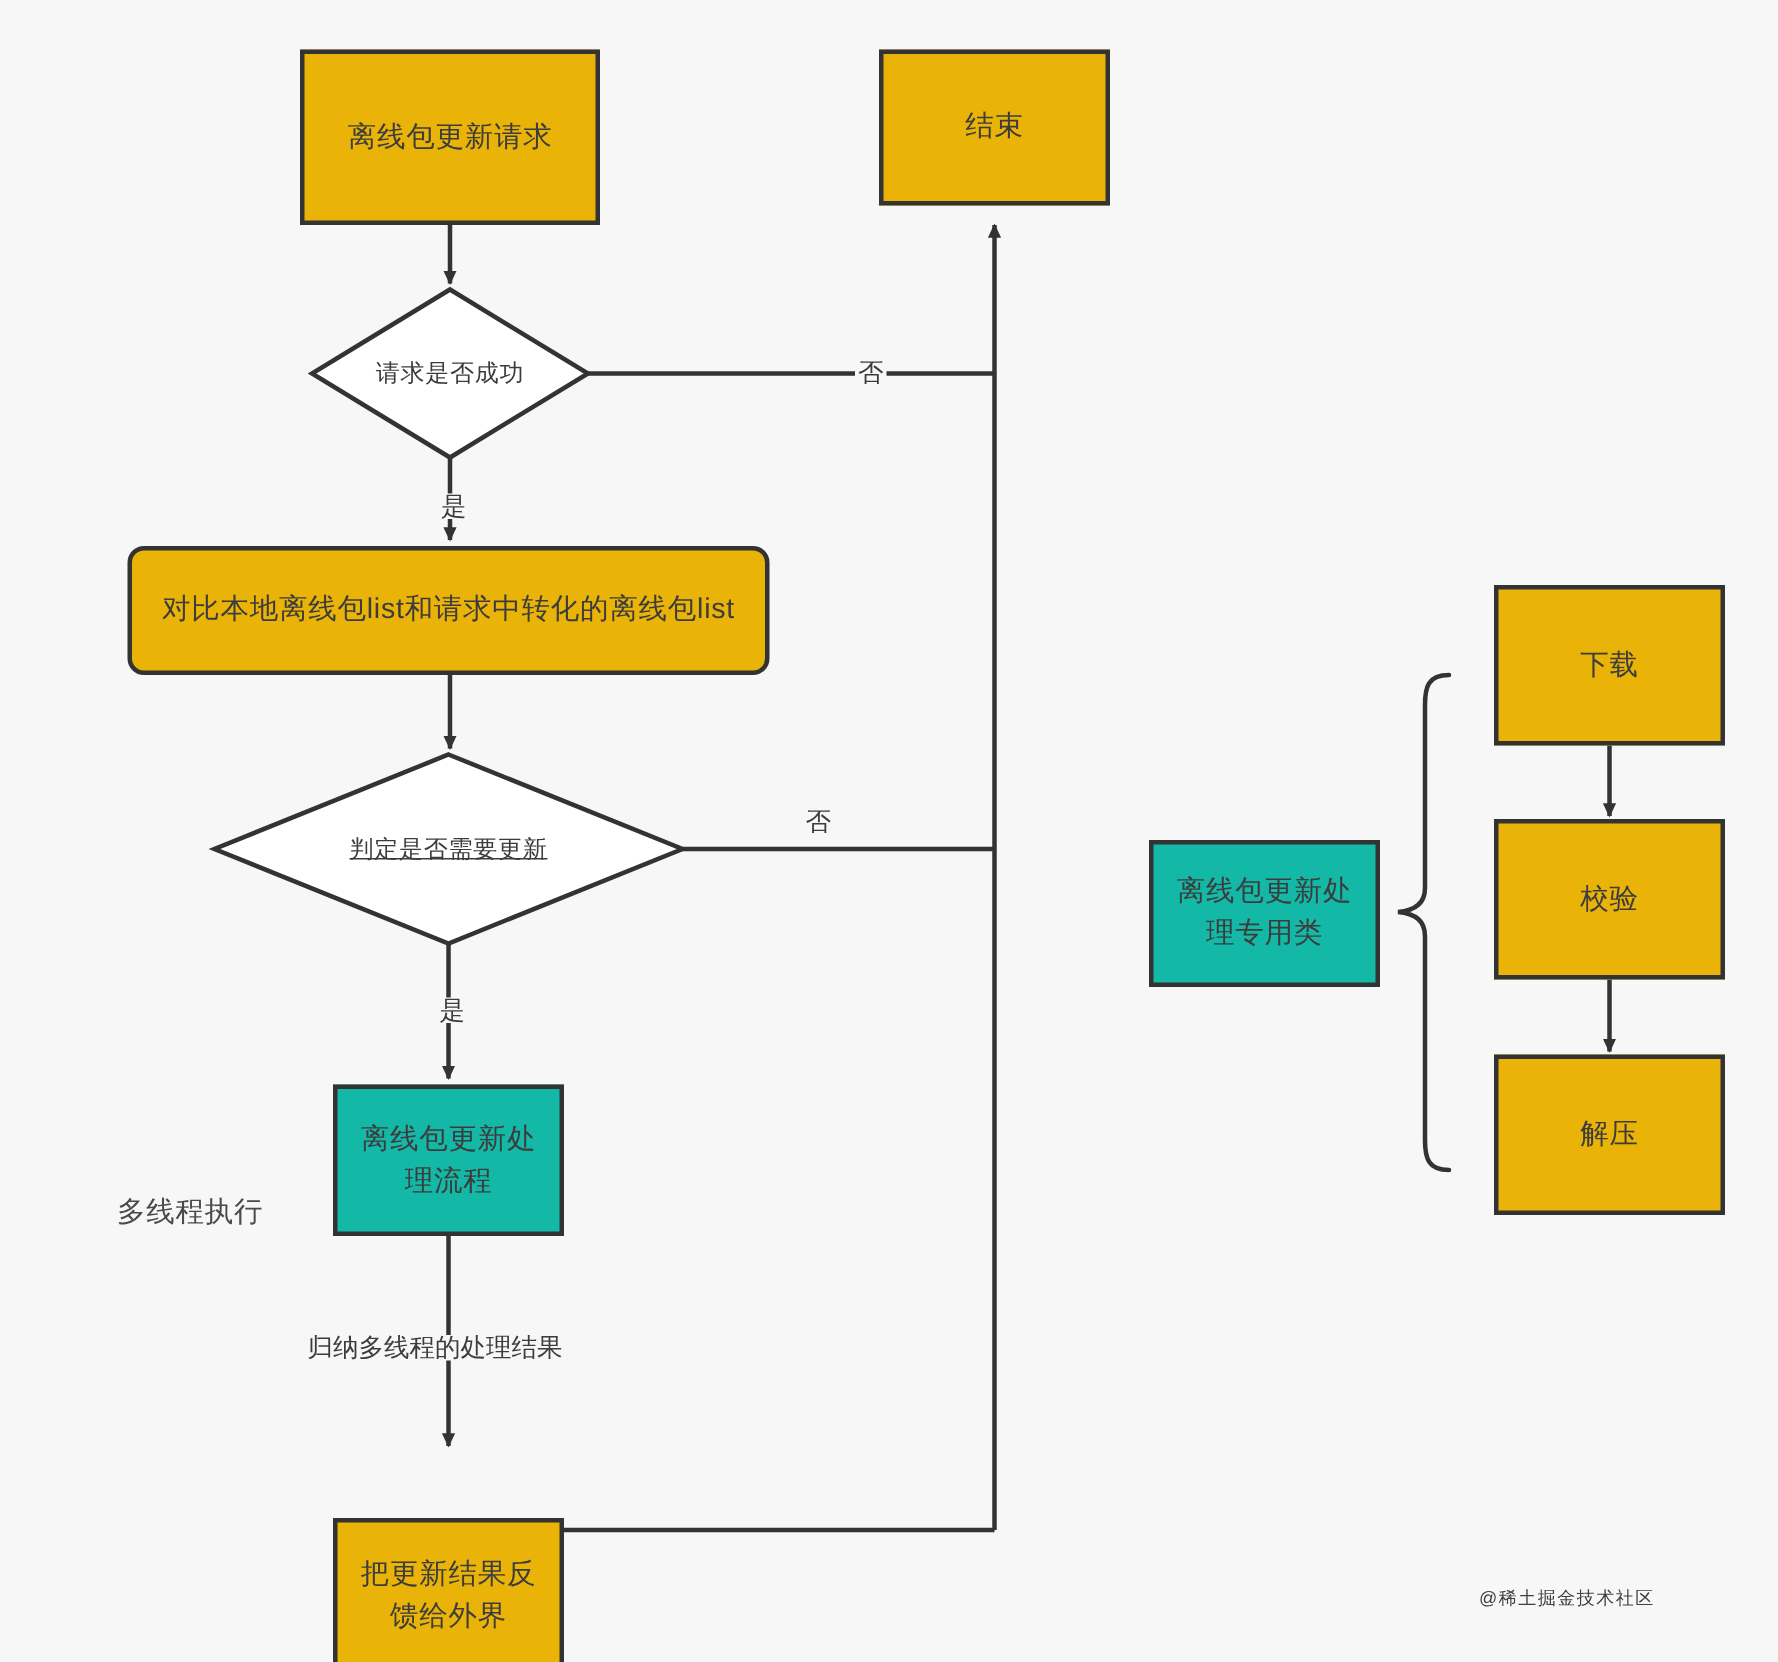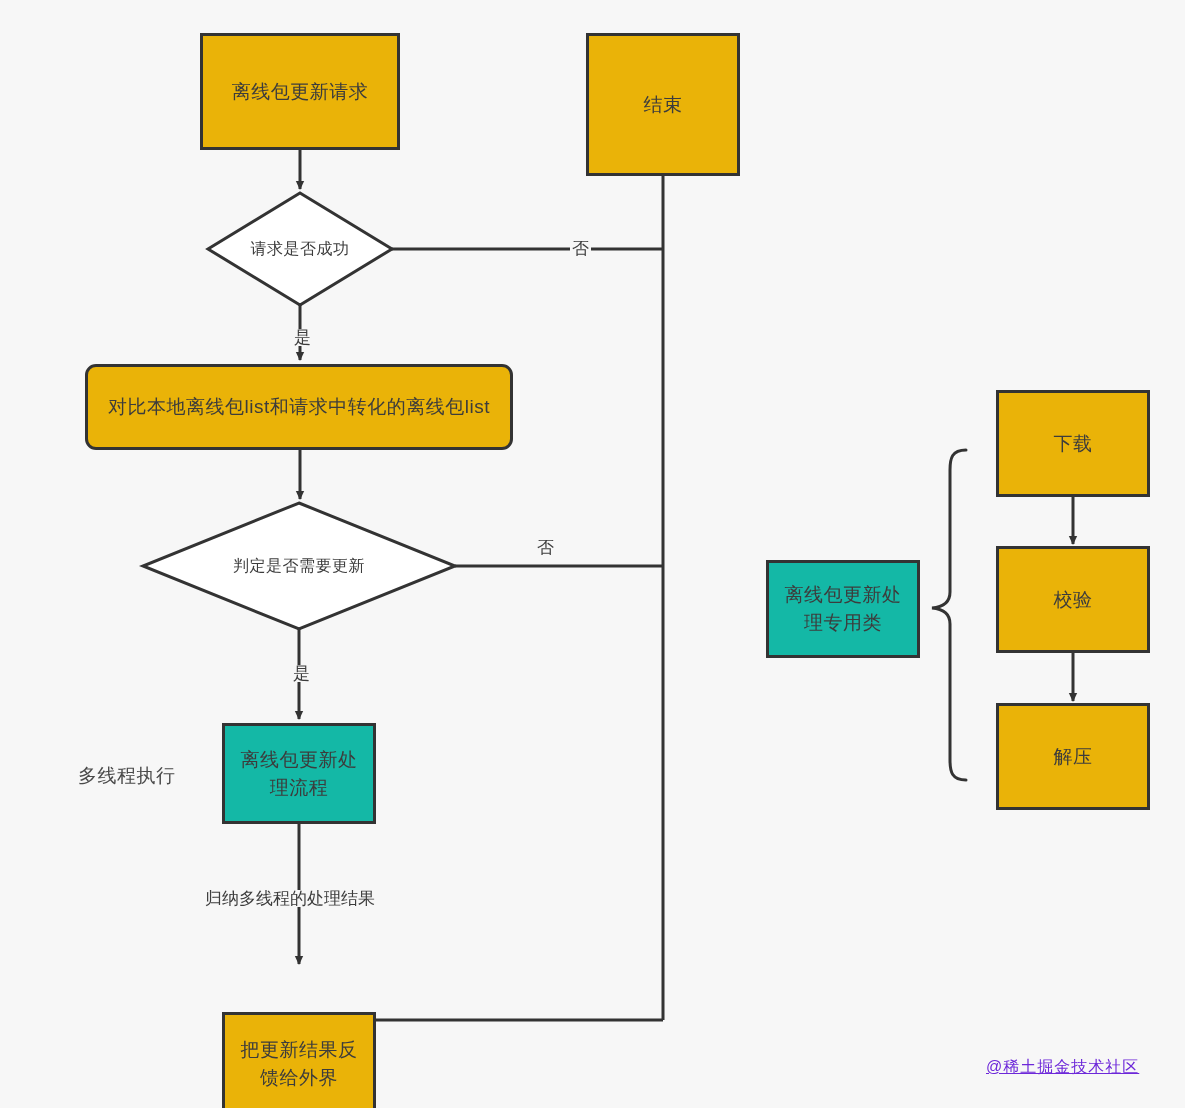--- a/index.html
+++ b/index.html
@@ -65,28 +65,28 @@
     padding: 0 2px;
     line-height: 1;
     white-space: nowrap;
   }
   .free-label {
     position: absolute;
     color: #4a4a4a;
     font-size: 19px;
     letter-spacing: 0.5px;
     white-space: nowrap;
+    margin-top: 32px;
   }
   .watermark {
     position: absolute;
-    color: #6d28d9;
-    font-size: 16px;
+    color: #404040;
+    font-size: 12px;
     letter-spacing: 1px;
     white-space: nowrap;
-    text-decoration: underline;
   }
 </style>
 </head>
 <body>
 
 <div id="diagram-root">
 
   <svg id="flow-canvas" viewBox="0 0 1185 1108">
     <defs>
       <marker id="arrowhead" markerWidth="11" markerHeight="11" refX="8.5" refY="5" orient="auto" markerUnits="userSpaceOnUse">
@@ -118,27 +118,27 @@
 
     <line x1="1073" y1="497" x2="1073" y2="544" stroke="#333333" stroke-width="3" marker-end="url(#arrowhead)"></line>
 
     <line x1="1073" y1="653" x2="1073" y2="701" stroke="#333333" stroke-width="3" marker-end="url(#arrowhead)"></line>
 
     <path d="M966,450 C952,450 950,458 950,470 L950,592 C950,602 944,607 932,608 C944,609 950,614 950,624 L950,760 C950,772 952,780 966,780" fill="none" stroke="#333333" stroke-width="3" stroke-linecap="round"></path>
   </svg>
 
   <div class="node-box" style="left:200px; top:33px; width:200px; height:117px;">离线包更新请求</div>
 
-  <div class="node-box" style="left:586px; top:33px; width:154px; height:143px;">结束</div>
+  <div class="node-box" style="left:586px; top:33px; width:154px; height:104px;">结束</div>
 
   <div class="diamond-label" style="left:208px; top:229px; width:184px; height:40px;">请求是否成功</div>
 
   <div class="node-box" style="left:85px; top:364px; width:428px; height:86px;border-radius:11px;">对比本地离线包list和请求中转化的离线包list</div>
 
-  <div class="diamond-label" style="left:143px; top:546px; width:312px; height:40px;">判定是否需要更新</div>
+  <div class="diamond-label" style="left:143px; top:546px; width:312px; height:40px;text-decoration:underline;">判定是否需要更新</div>
 
   <div class="node-box shaded" style="left:222px; top:723px; width:154px; height:101px;">离线包更新处
 理流程</div>
 
   <div class="node-box" style="left:222px; top:968px; width:154px; height:104px;margin-top:44px;">把更新结果反
 馈给外界</div>
 
   <div class="node-box shaded" style="left:766px; top:560px; width:154px; height:98px;">离线包更新处
 理专用类</div>
 

